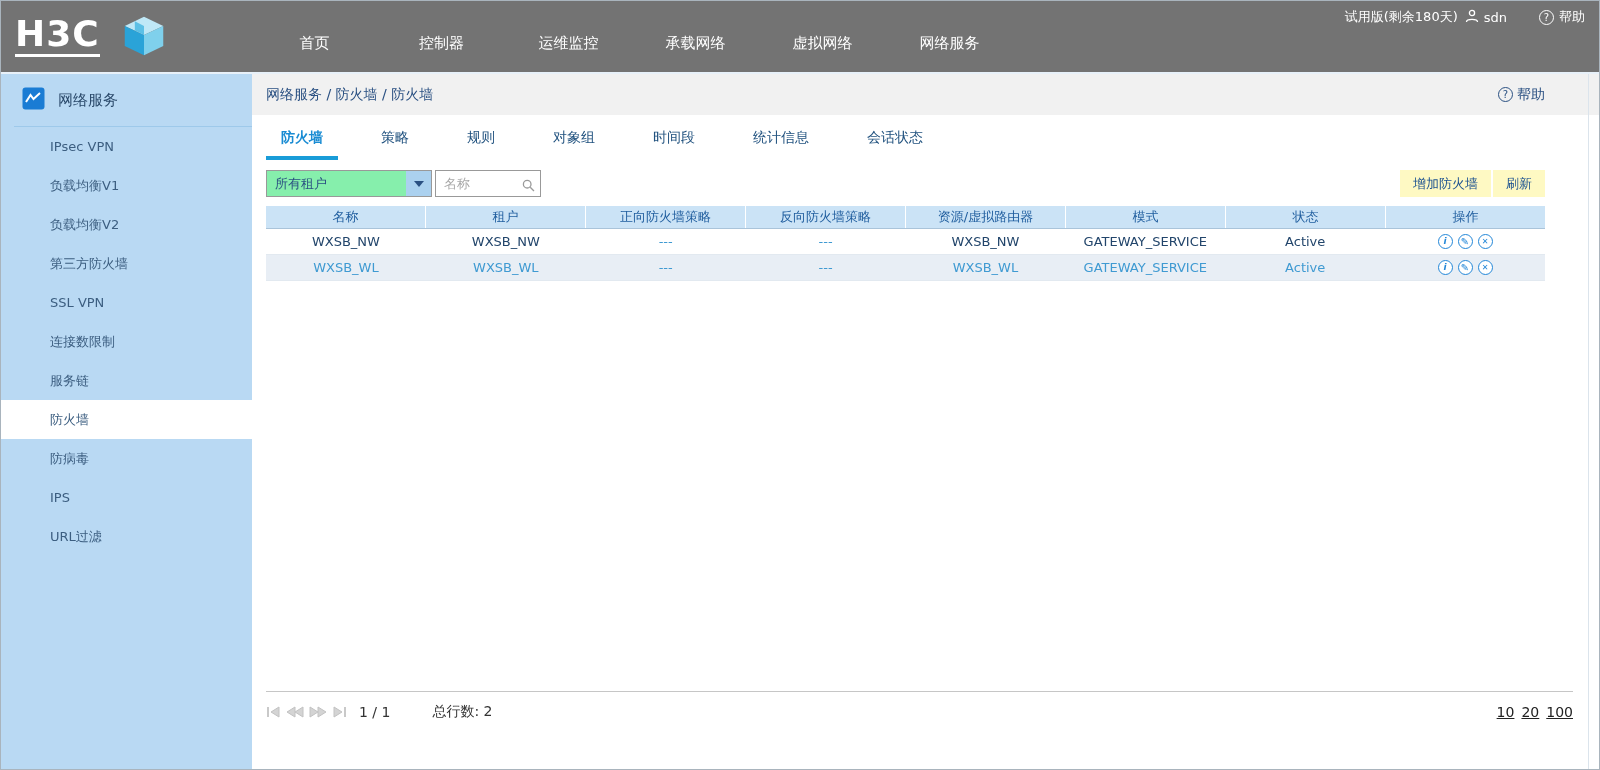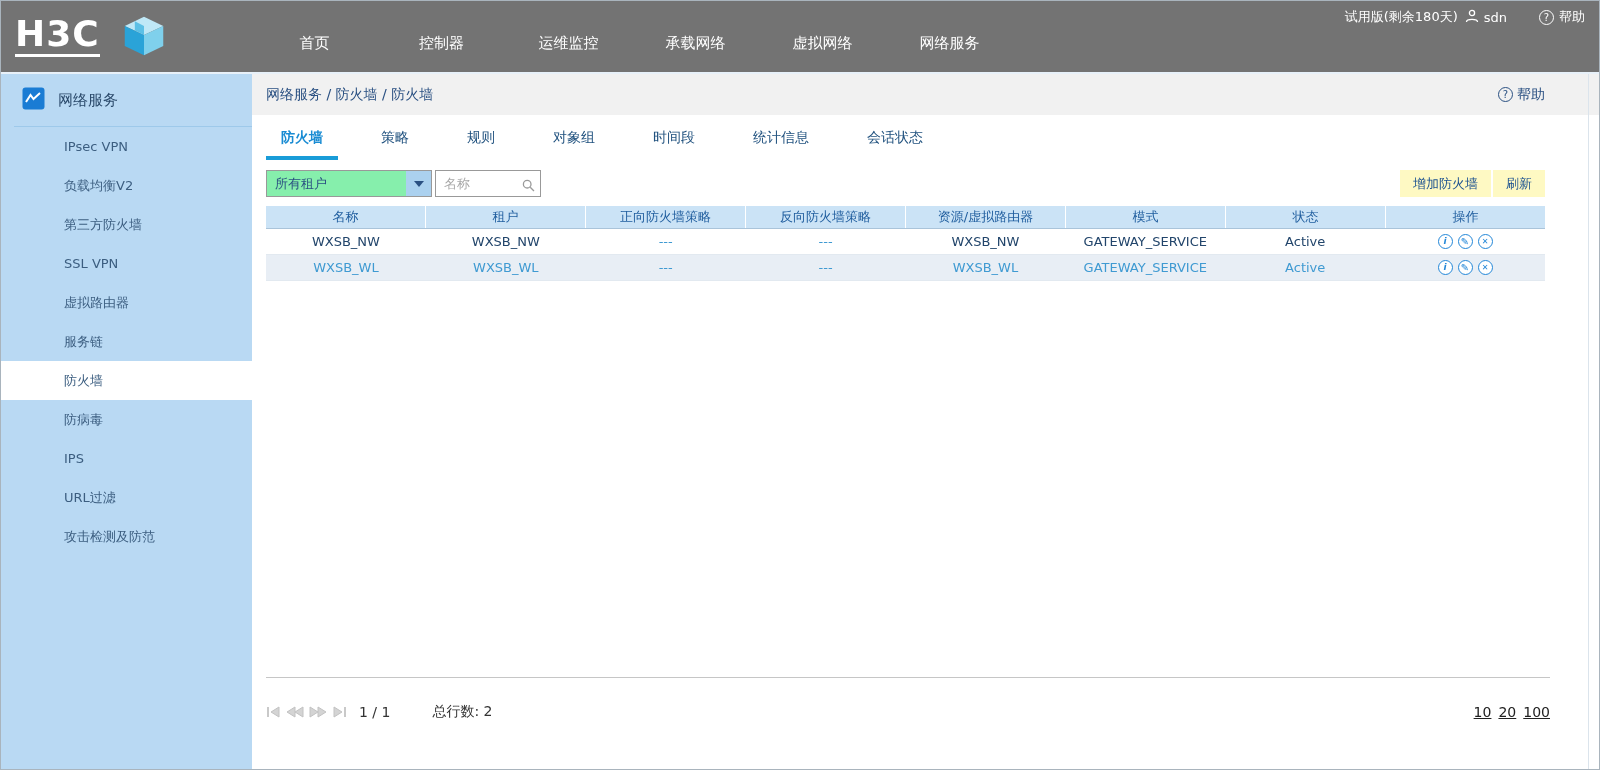--- a/index.html
+++ b/index.html
@@ -21,21 +21,21 @@
 
   
   .gap-strip { height:2px; background:#e8f1f9; flex-shrink:0; }
   .body-row { flex:1; display:flex; min-height:0; }
 
   
   .sidebar { width:251px; background:#b9d9f3; flex-shrink:0; display:flex; flex-direction:column; }
   .sidebar-header { display:flex; align-items:center; gap:13px; padding:13px 0 12px 21px; }
   .sidebar-title { font-size:15px; color:#2b4a6b; }
   .sidebar-divider { border-bottom:1px solid #9ec9ea; margin-left:13px; }
-  .side-item { height:39px; line-height:39px; padding-left:63px; font-size:13px; color:#3c5e80; cursor:pointer; }
+  .side-item { height:39px; line-height:39px; padding-left:49px; font-size:13px; color:#3c5e80; cursor:pointer; }
   .side-item.active { background:#fff; }
 
   
   .main { flex:1; background:#fff; display:flex; flex-direction:column; position:relative; min-width:0; }
   .gutter-line { position:absolute; top:0; bottom:0; right:10px; border-left:1px solid #dbe4ec; }
   .breadcrumb-bar { height:41px; background:#f1f1f1; display:flex; align-items:center; justify-content:space-between; padding:0 54px 0 14px; flex-shrink:0; }
   .breadcrumb { font-size:14px; color:#2a5082; }
   .bc-help { display:inline-flex; align-items:center; gap:4px; font-size:14px; color:#2a5082; cursor:pointer; }
   .bc-help .q-circle { border-color:#2a5082; color:#2a5082; }
 
@@ -66,21 +66,21 @@
   .tr.selected { background:#e8eef5; }
   .tr.selected .td { color:#3f9ad2; }
   .td.dash { color:#3f9ad2; }
   .td.ops { display:flex; align-items:center; justify-content:center; gap:5px; }
   .op-icon { width:15px; height:15px; border:1px solid #2387d8; border-radius:50%; color:#2387d8; display:inline-flex; align-items:center; justify-content:center; font-size:9px; cursor:pointer; background:#fff; }
   .op-icon.info::before { content:"i"; font-weight:bold; font-style:italic; }
   .op-icon.edit::before { content:"\270E"; font-size:10px; }
   .op-icon.del::before { content:"\2715"; font-weight:bold; font-size:8px; }
 
   
-  .pagination { margin:auto 49px 48px 14px; border-top:1px solid #c6c6c6; padding-top:25px; display:flex; align-items:center; justify-content:space-between; flex-shrink:0; }
+  .pagination { margin:auto 26px 48px 14px; border-top:1px solid #c6c6c6; padding-top:11px; display:flex; align-items:center; justify-content:space-between; flex-shrink:0; }
   .pg-left { display:flex; align-items:center; }
   .pg-arrows { display:flex; align-items:center; gap:5px; }
   .pg-arrow { cursor:pointer; display:inline-flex; }
   .pg-page { font-size:14px; color:#333; margin-left:12px; }
   .pg-total { font-size:14px; color:#333; margin-left:42px; }
   .pg-sizes { display:flex; gap:7px; }
   .pg-size { font-size:14px; color:#222; text-decoration:underline; cursor:pointer; }
 </style>
 </head>
 <body>
@@ -138,30 +138,30 @@
             <rect x="0.5" y="0.5" width="22" height="22" rx="3" fill="#1a7cd4"></rect>
             <polyline points="4,15 8.5,8 11.5,12 18,6" fill="none" stroke="#fff" stroke-width="2"></polyline>
             <rect x="3" y="17" width="17" height="1.6" fill="#fff" opacity="0"></rect>
           </svg>
         </span>
         <span class="sidebar-title">网络服务</span>
       </div>
       <div class="sidebar-divider"></div>
       <div class="sidebar-menu">
           <div class="side-item">IPsec VPN</div>
+          <div class="side-item">负载均衡V1</div>
           <div class="side-item">负载均衡V2</div>
           <div class="side-item">第三方防火墙</div>
           <div class="side-item">SSL VPN</div>
-          <div class="side-item">虚拟路由器</div>
+          <div class="side-item">连接数限制</div>
           <div class="side-item">服务链</div>
           <div class="side-item active">防火墙</div>
           <div class="side-item">防病毒</div>
           <div class="side-item">IPS</div>
           <div class="side-item">URL过滤</div>
-          <div class="side-item">攻击检测及防范</div>
         </div>
     </div>
 
     <div class="main">
       <div class="gutter-line"></div>
 
       <div class="breadcrumb-bar">
         <span class="breadcrumb">网络服务 / 防火墙 / 防火墙</span>
         <span class="bc-help">
           <span class="q-circle"></span>

